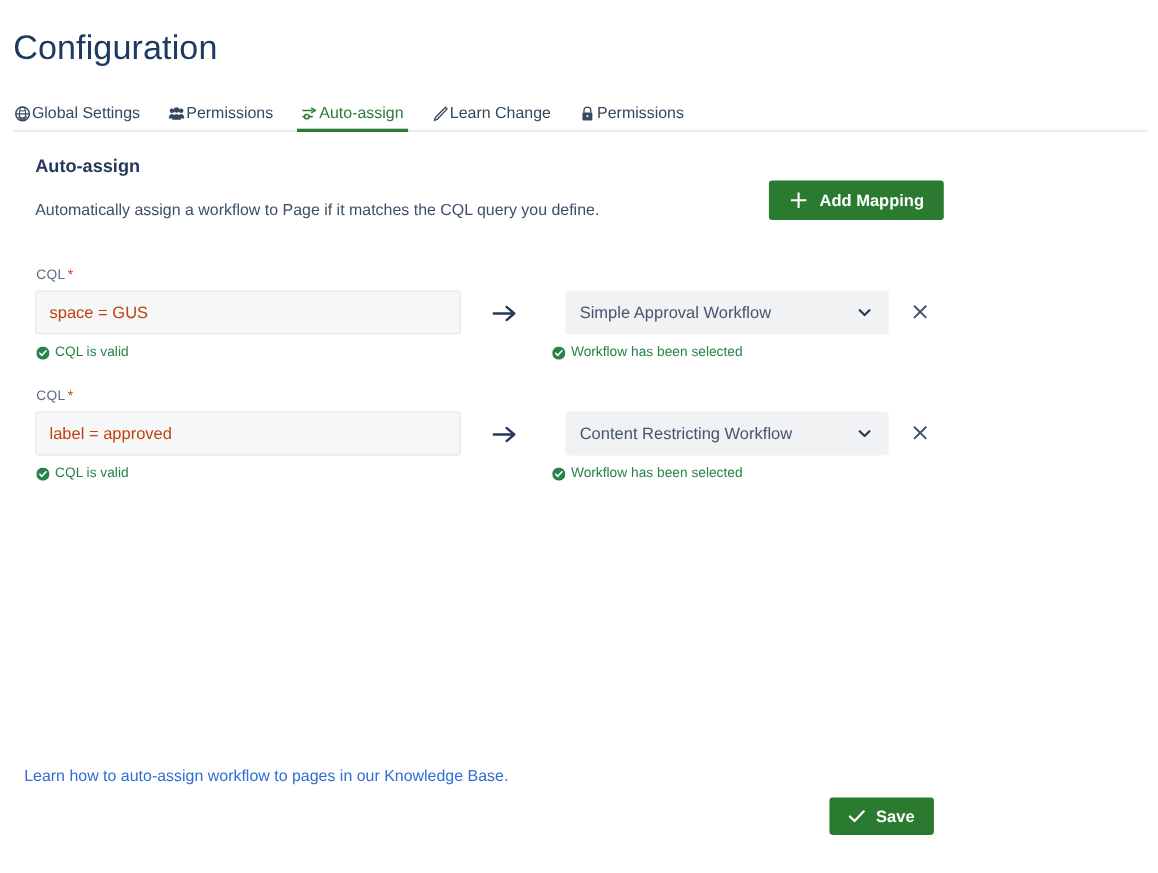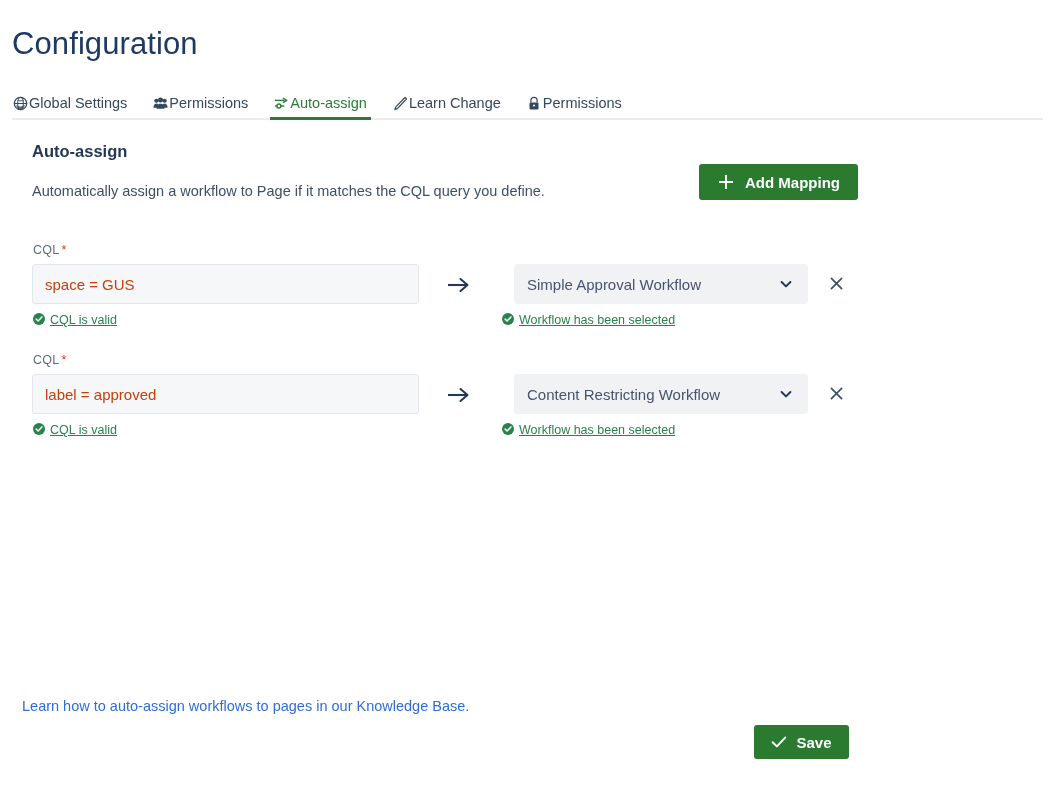--- a/index.html
+++ b/index.html
@@ -150,26 +150,25 @@
     font-family: "Liberation Sans", sans-serif;
     font-size: 15px;
     color: #c2410c;
     outline: none;
   }
 
   .valid-msg {
     position: absolute;
     top: 70px;
     display: flex;
-    align-items: flex-start;
+    align-items: flex-end;
     gap: 5px;
     font-size: 12.5px;
     color: #28834a;
     white-space: nowrap;
-    text-decoration: underline;
   }
   .valid-msg.left { left: 33px; }
   .valid-msg.right { left: 502px; }
   .check-badge {
     width: 12px; height: 12px;
     display: inline-flex;
     align-items: center; justify-content: center;
   }
 
   .arrow-ic {
@@ -421,21 +420,21 @@
 
     <button class="remove-btn">
       <span>
         <svg width="15" height="15" viewBox="0 0 15 15">
           <path d="M2.4 2.4 L12.6 12.6 M12.6 2.4 L2.4 12.6" stroke="#3d4f68" stroke-width="1.7" stroke-linecap="round"></path>
         </svg>
       </span>
     </button>
   </div>
 
-  <a class="kb-link">Learn how to auto-assign workflows to pages in our Knowledge Base.</a>
+  <a class="kb-link">Learn how to auto-assign workflow to pages in our Knowledge Base.</a>
 
   <button class="btn btn-save">
     <span class="chk-ic">
       <svg width="16" height="14" viewBox="0 0 16 14">
         <path d="M1.6 7.2 L5.9 11.4 L14.2 2.6" fill="none" stroke="#ffffff" stroke-width="2" stroke-linecap="round" stroke-linejoin="round"></path>
       </svg>
     </span>
     <span>Save</span>
   </button>
 

